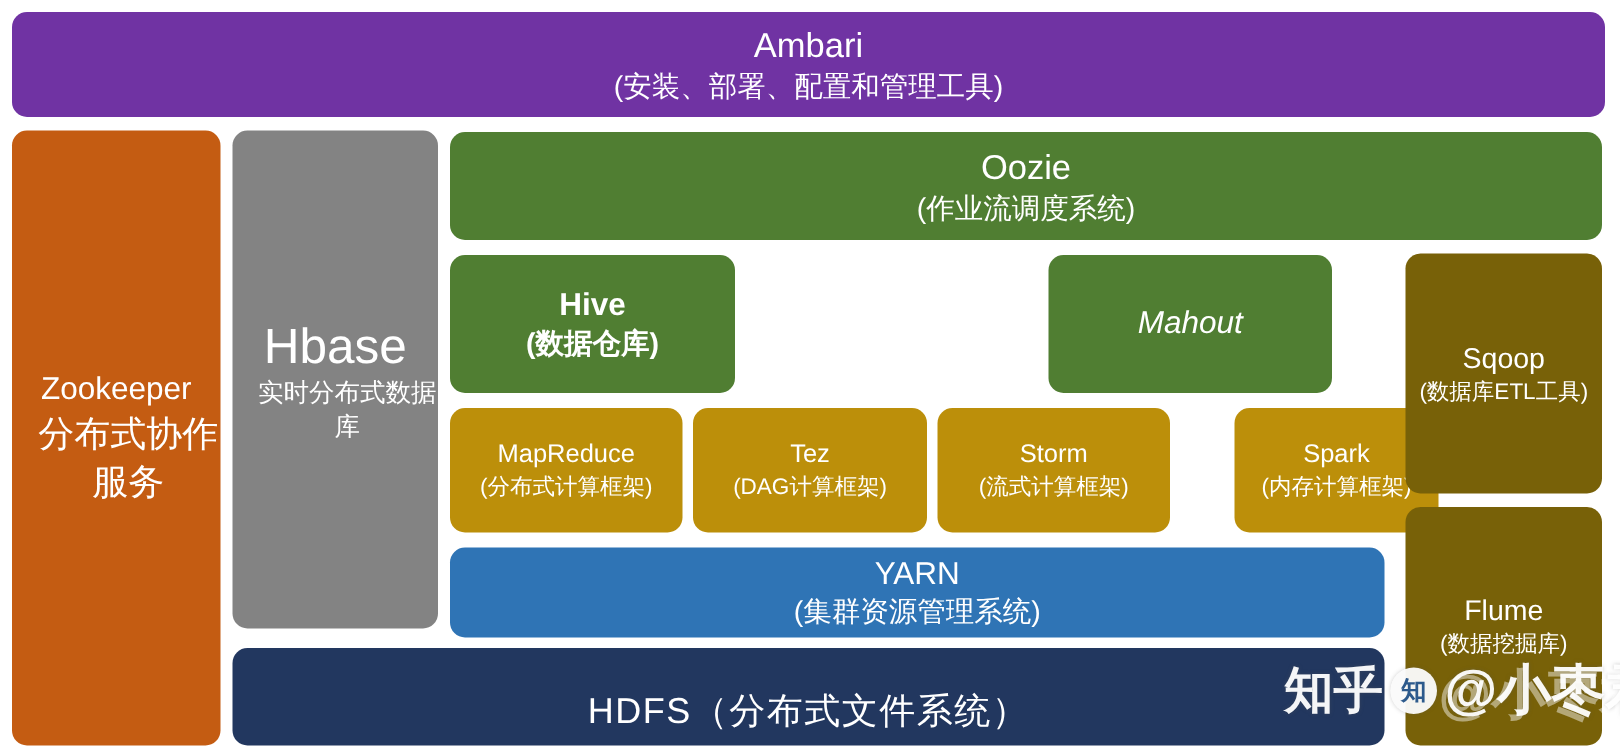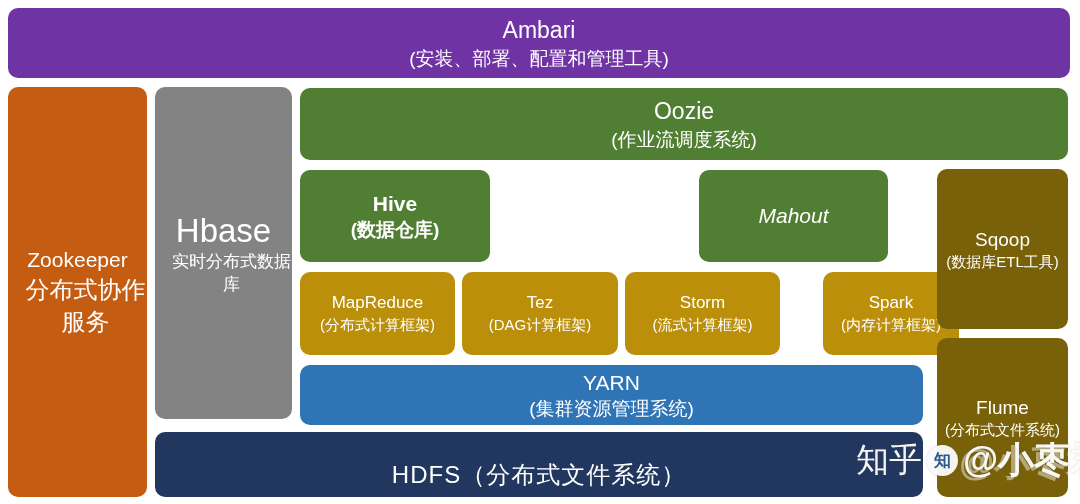--- a/index.html
+++ b/index.html
@@ -32,21 +32,21 @@
   .rightcol .t1{font-size:19px;}
   .rightcol .t2{font-size:15px;}
   .hdfs-bar .t1{font-size:24px;letter-spacing:1px;margin-top:20px;}
   .watermark{
     position:absolute;left:856px;top:434px;height:52px;
     display:flex;align-items:center;gap:5px;
     color:rgba(255,255,255,0.95);
     text-shadow:0 0 3px rgba(90,90,90,0.35);
     white-space:nowrap;
   }
-  .wm-brand{font-size:33px;font-weight:400;}
+  .wm-brand{font-size:33px;font-weight:700;}
   .wm-handle{
     font-size:36px;font-weight:700;
     text-shadow:-4px 3px 0 rgba(255,255,255,0.45), 0 0 3px rgba(90,90,90,0.35);
   }
   .wm-icon{
     width:31px;height:31px;border-radius:50%;
     background:rgba(250,250,250,0.96);
     display:inline-flex;align-items:center;justify-content:center;
     font-size:17px;font-weight:700;color:#2d5a8c;
     text-shadow:none;flex:0 0 auto;
@@ -111,21 +111,21 @@
   <div class="block hdfs-bar" style="left: 155px; top: 432px; width: 768px; height: 65px; background: rgb(34, 55, 95);">
     <div class="t1">HDFS（分布式文件系统）</div>
   </div>
 
   <div class="block rightcol" style="left: 937px; top: 169px; width: 131px; height: 160px; background: rgb(120, 97, 8);">
     <div class="t1">Sqoop</div>
     <div class="t2">(数据库ETL工具)</div>
   </div>
   <div class="block rightcol" style="left: 937px; top: 338px; width: 131px; height: 159px; background: rgb(120, 97, 8);">
     <div class="t1">Flume</div>
-    <div class="t2">(分布式文件系统)</div>
+    <div class="t2">(数据挖掘库)</div>
   </div>
 
   <div class="watermark">
     <span class="wm-brand">知乎</span>
     <span class="wm-icon">
       <span>知</span>
     </span>
     <span class="wm-handle">@小枣君</span>
   </div>
 

